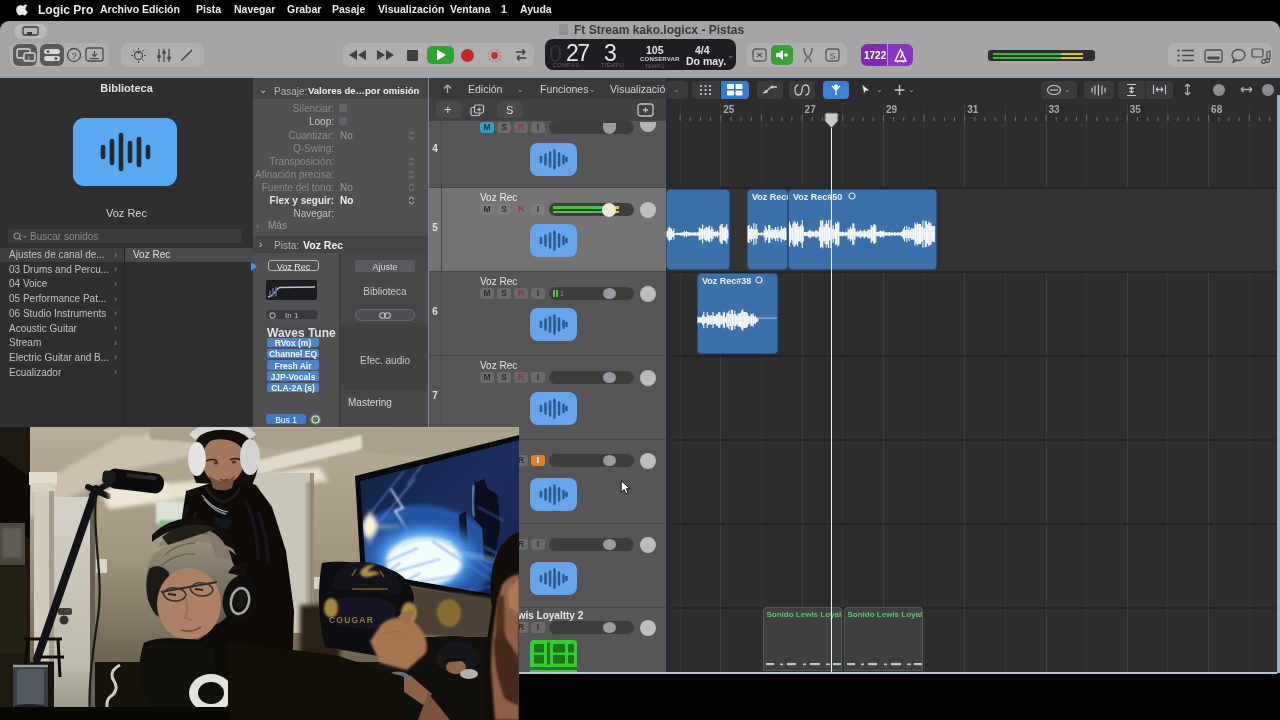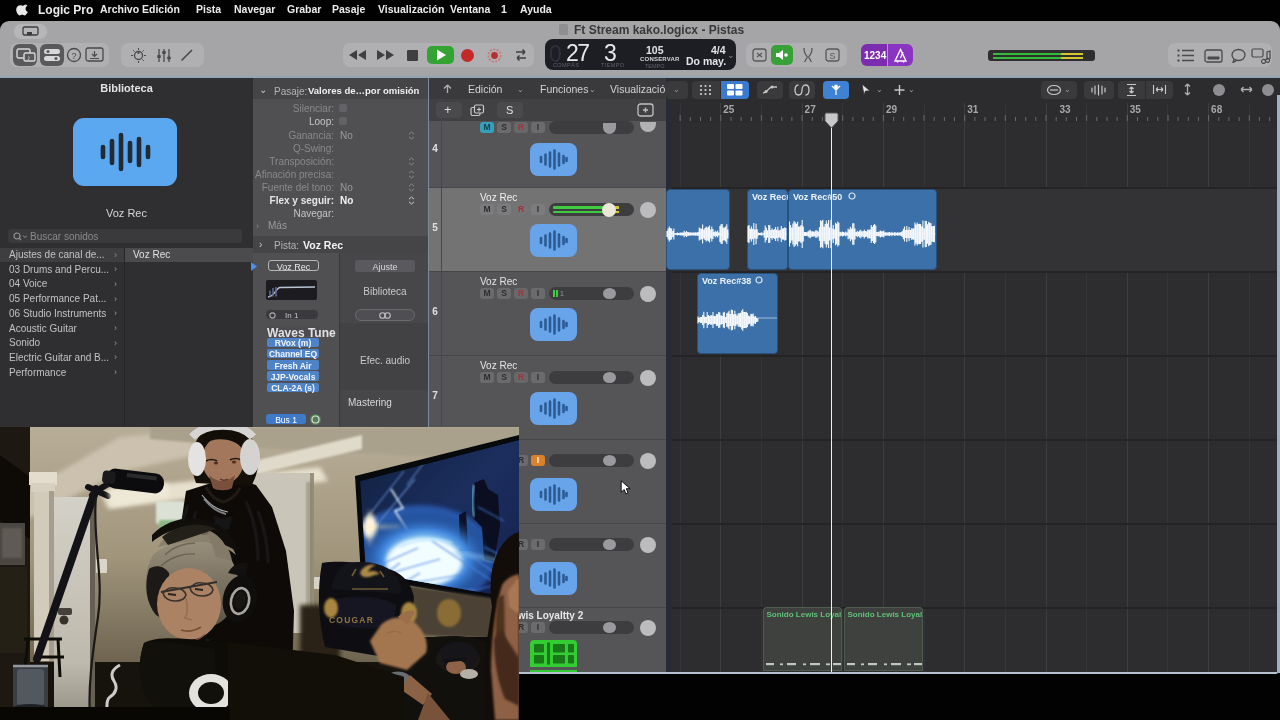--- a/index.html
+++ b/index.html
@@ -108,21 +108,21 @@
 
 <div class="abs" style="left:545px;top:39px;width:191px;height:31px;background:#1d1d24;border-radius:8px;"></div>
 <div class="abs" style="left:549px;top:41px;color:#30303a;font-size:23px;">0</div>
 <div class="abs" style="left:566px;top:40px;color:#e8e8ec;font-size:23px;letter-spacing:-1.5px;">27</div>
 <div class="abs" style="left:604px;top:40px;color:#e8e8ec;font-size:23px;">3</div>
 <div class="abs" style="left:553px;top:62px;color:#62626c;font-size:5.5px;letter-spacing:.4px;">COMPÁS</div>
 <div class="abs" style="left:601px;top:62px;color:#62626c;font-size:5.5px;letter-spacing:.4px;">TIEMPO</div>
 <div class="abs" style="left:646px;top:43.5px;color:#e4e4e8;font-size:10.5px;font-weight:bold;">105</div>
 <div class="abs" style="left:640px;top:55.5px;color:#d4d4d8;font-size:6px;font-weight:bold;letter-spacing:0.2px;">CONSERVAR</div>
 <div class="abs" style="left:645px;top:63px;color:#62626c;font-size:5.5px;">TEMPO</div>
-<div class="abs" style="left:695px;top:43.5px;color:#e4e4e8;font-size:10.5px;font-weight:bold;margin-left:16px;">4/4</div>
+<div class="abs" style="left:695px;top:43.5px;color:#e4e4e8;font-size:10.5px;font-weight:bold;">4/4</div>
 <div class="abs" style="left:686px;top:55px;color:#e4e4e8;font-size:10.5px;font-weight:bold;">Do may.</div>
 <div class="abs" style="left:727px;top:50px;color:#8a8a94;font-size:9px;">⌄</div>
 
 <svg class="abs" style="left:752px;top:48px;" width="15" height="14" viewBox="0 0 15 14">
       <rect x="1" y="1" width="13" height="12" rx="2.5" fill="none" stroke="#58585a" stroke-width="1.3"></rect>
       <path d="M5 5l5 4M10 5l-5 4" stroke="#58585a" stroke-width="1.2"></path>
     </svg>
 <div class="abs" style="left:771px;top:45px;width:22px;height:20px;background:#37a137;border-radius:5px;"></div>
 <svg class="abs" style="left:775px;top:49px;" width="14" height="12" viewBox="0 0 14 12">
       <path d="M1 4v4h3l4 3V1L4 4z" fill="#fff"></path>
@@ -130,21 +130,21 @@
     </svg>
 <svg class="abs" style="left:800px;top:46px;" width="16" height="18" viewBox="0 0 16 18">
       <path d="M4 2c0 5 1.5 7 3.5 9M12 2c0 5-1.5 7-3.5 9M7.5 11l-3 5M8.5 11l3 5" stroke="#4f4f51" stroke-width="1.2" fill="none"></path>
     </svg>
 <svg class="abs" style="left:825px;top:48px;" width="15" height="14" viewBox="0 0 15 14">
       <rect x="1" y="1" width="13" height="12" rx="2.5" fill="none" stroke="#58585a" stroke-width="1.3"></rect>
       <text x="4.5" y="10.5" font-size="9" fill="#58585a" font-family="Liberation Sans">S</text>
     </svg>
 <div class="abs" style="left:861px;top:44px;width:26px;height:22px;background:#7c2cae;border-radius:6px 0 0 6px;"></div>
 <div class="abs" style="left:888px;top:44px;width:25px;height:22px;background:#8a35c2;border-radius:0 6px 6px 0;"></div>
-<div class="abs" style="left:864px;top:50px;color:#fff;font-size:10px;font-weight:bold;">1234</div>
+<div class="abs" style="left:864px;top:50px;color:#fff;font-size:10px;font-weight:bold;">1722</div>
 <svg class="abs" style="left:893px;top:48px;" width="15" height="15" viewBox="0 0 15 15">
       <path d="M7.5 1.5L13 13H2z" fill="none" stroke="#fff" stroke-width="1.4"></path>
       <path d="M7.5 10L10 4" stroke="#fff" stroke-width="1.2"></path>
       <path d="M4.5 13v1.5M10.5 13v1.5" stroke="#fff" stroke-width="1.4"></path>
     </svg>
 
 <div class="abs" style="left:988px;top:50px;width:107px;height:11px;background:#2e2d2f;border-radius:3px;"></div>
 <div class="abs" style="left:993px;top:52.5px;width:68px;height:2.5px;background:#35bb35;"></div>
 <div class="abs" style="left:1061px;top:52.5px;width:22px;height:2.5px;background:#d6c62e;"></div>
 <div class="abs" style="left:993px;top:56.5px;width:68px;height:2.5px;background:#35bb35;"></div>
@@ -204,43 +204,43 @@
 <div class="abs" style="left:0;top:291.6px;width:124px;height:14.7px;"></div>
 <div class="abs" style="left:9px;top:293.1px;color:#c2c2c4;font-size:10px;white-space:nowrap;">05 Performance Pat...</div>
 <div class="abs" style="left:114px;top:293.6px;color:#9a9a9e;font-size:9px;">›</div>
 <div class="abs" style="left:0;top:306.3px;width:124px;height:14.7px;"></div>
 <div class="abs" style="left:9px;top:307.8px;color:#c2c2c4;font-size:10px;white-space:nowrap;">06 Studio Instruments</div>
 <div class="abs" style="left:114px;top:308.3px;color:#9a9a9e;font-size:9px;">›</div>
 <div class="abs" style="left:0;top:321.0px;width:124px;height:14.7px;"></div>
 <div class="abs" style="left:9px;top:322.5px;color:#c2c2c4;font-size:10px;white-space:nowrap;">Acoustic Guitar</div>
 <div class="abs" style="left:114px;top:323.0px;color:#9a9a9e;font-size:9px;">›</div>
 <div class="abs" style="left:0;top:335.7px;width:124px;height:14.7px;"></div>
-<div class="abs" style="left:9px;top:337.2px;color:#c2c2c4;font-size:10px;white-space:nowrap;">Sonido</div>
+<div class="abs" style="left:9px;top:337.2px;color:#c2c2c4;font-size:10px;white-space:nowrap;">Stream</div>
 <div class="abs" style="left:114px;top:337.7px;color:#9a9a9e;font-size:9px;">›</div>
 <div class="abs" style="left:0;top:350.4px;width:124px;height:14.7px;"></div>
 <div class="abs" style="left:9px;top:351.9px;color:#c2c2c4;font-size:10px;white-space:nowrap;">Electric Guitar and B...</div>
 <div class="abs" style="left:114px;top:352.4px;color:#9a9a9e;font-size:9px;">›</div>
 <div class="abs" style="left:0;top:365.1px;width:124px;height:14.7px;"></div>
-<div class="abs" style="left:9px;top:366.6px;color:#c2c2c4;font-size:10px;white-space:nowrap;">Performance</div>
+<div class="abs" style="left:9px;top:366.6px;color:#c2c2c4;font-size:10px;white-space:nowrap;">Ecualizador</div>
 <div class="abs" style="left:114px;top:367.1px;color:#9a9a9e;font-size:9px;">›</div>
 
 <div class="abs" style="left:124px;top:247.5px;width:129px;height:14.7px;background:#4b4b4d;"></div>
 <div class="abs" style="left:133px;top:249px;color:#e0e0e2;font-size:10px;">Voz Rec</div>
 <div class="abs" style="left:124px;top:247.5px;width:1px;height:180px;background:#252527;"></div>
 
 <div class="abs" style="left:253px;top:78px;width:175px;height:595px;background:#505052;"></div>
 <div class="abs" style="left:253px;top:78px;width:175px;height:21px;background:#454547;"></div>
 <div class="abs" style="left:259px;top:84px;color:#c8c8ca;font-size:10px;">⌄</div>
 <div class="abs" style="left:274px;top:85.5px;color:#b4b4b6;font-size:10px;">Pasaje:</div>
 <div class="abs" style="left:308px;top:85px;color:#f0f0f2;font-size:9.5px;font-weight:bold;">Valores de…por omisión</div>
 <div class="abs" style="left:253px;top:103px;width:81px;text-align:right;color:#89898d;font-size:10px;">Silenciar:</div>
 <div class="abs" style="left:339px;top:104px;width:8px;height:8px;background:#636367;border-radius:2px;"></div>
 <div class="abs" style="left:253px;top:116px;width:81px;text-align:right;color:#c6c6c8;font-size:10px;">Loop:</div>
 <div class="abs" style="left:339px;top:117px;width:8px;height:8px;background:#636367;border-radius:2px;"></div>
-<div class="abs" style="left:253px;top:129.5px;width:81px;text-align:right;color:#89898d;font-size:10px;">Ganancia:</div>
+<div class="abs" style="left:253px;top:129.5px;width:81px;text-align:right;color:#89898d;font-size:10px;">Cuantizar:</div>
 <div class="abs" style="left:340px;top:129.5px;color:#9a9a9e;font-size:10px;">No</div>
 <svg class="abs" style="left:408px;top:130.5px;" width="7" height="9" viewBox="0 0 7 9">
       <path d="M1 3.2L3.5 1L6 3.2M1 5.8L3.5 8L6 5.8" stroke="#8a8a8e" stroke-width="1" fill="none"></path>
     </svg>
 <div class="abs" style="left:253px;top:143px;width:81px;text-align:right;color:#89898d;font-size:10px;">Q-Swing:</div>
 <div class="abs" style="left:253px;top:156px;width:81px;text-align:right;color:#89898d;font-size:10px;">Transposición:</div>
 <svg class="abs" style="left:408px;top:157px;" width="7" height="9" viewBox="0 0 7 9">
       <path d="M1 3.2L3.5 1L6 3.2M1 5.8L3.5 8L6 5.8" stroke="#8a8a8e" stroke-width="1" fill="none"></path>
     </svg>
 <div class="abs" style="left:253px;top:169px;width:81px;text-align:right;color:#89898d;font-size:10px;">Afinación precisa:</div>
@@ -563,21 +563,21 @@
 <div class="abs" style="left:1045.5px;top:103px;width:1px;height:570px;background:#3e3e40;"></div>
 <div class="abs" style="left:1086.2px;top:103px;width:1px;height:570px;background:#353537;"></div>
 <div class="abs" style="left:1126.8px;top:103px;width:1px;height:570px;background:#3e3e40;"></div>
 <div class="abs" style="left:1167.4px;top:103px;width:1px;height:570px;background:#353537;"></div>
 <div class="abs" style="left:1208.1px;top:103px;width:1px;height:570px;background:#3e3e40;"></div>
 <div class="abs" style="left:1248.8px;top:103px;width:1px;height:570px;background:#353537;"></div>
 <div class="abs" style="left:723.3px;top:104px;color:#a8a8ac;font-size:10px;font-weight:bold;">25</div>
 <div class="abs" style="left:804.6px;top:104px;color:#a8a8ac;font-size:10px;font-weight:bold;">27</div>
 <div class="abs" style="left:885.9px;top:104px;color:#a8a8ac;font-size:10px;font-weight:bold;">29</div>
 <div class="abs" style="left:967.2px;top:104px;color:#a8a8ac;font-size:10px;font-weight:bold;">31</div>
-<div class="abs" style="left:1048.5px;top:104px;color:#a8a8ac;font-size:10px;font-weight:bold;margin-left:11px;">33</div>
+<div class="abs" style="left:1048.5px;top:104px;color:#a8a8ac;font-size:10px;font-weight:bold;">33</div>
 <div class="abs" style="left:1129.8px;top:104px;color:#a8a8ac;font-size:10px;font-weight:bold;">35</div>
 <div class="abs" style="left:1211.1px;top:104px;color:#a8a8ac;font-size:10px;font-weight:bold;">68</div>
 <svg class="abs" style="left:672px;top:109px;" width="608" height="14" viewBox="0 0 608 14">
       <rect x="7.6" y="6" width="1" height="6" fill="#6a6a6e"></rect>
       <rect x="17.8" y="8" width="1" height="4" fill="#6a6a6e"></rect>
       <rect x="28.0" y="8" width="1" height="4" fill="#6a6a6e"></rect>
       <rect x="38.1" y="8" width="1" height="4" fill="#6a6a6e"></rect>
       <rect x="48.3" y="6" width="1" height="6" fill="#6a6a6e"></rect>
       <rect x="58.5" y="8" width="1" height="4" fill="#6a6a6e"></rect>
       <rect x="68.6" y="8" width="1" height="4" fill="#6a6a6e"></rect>

